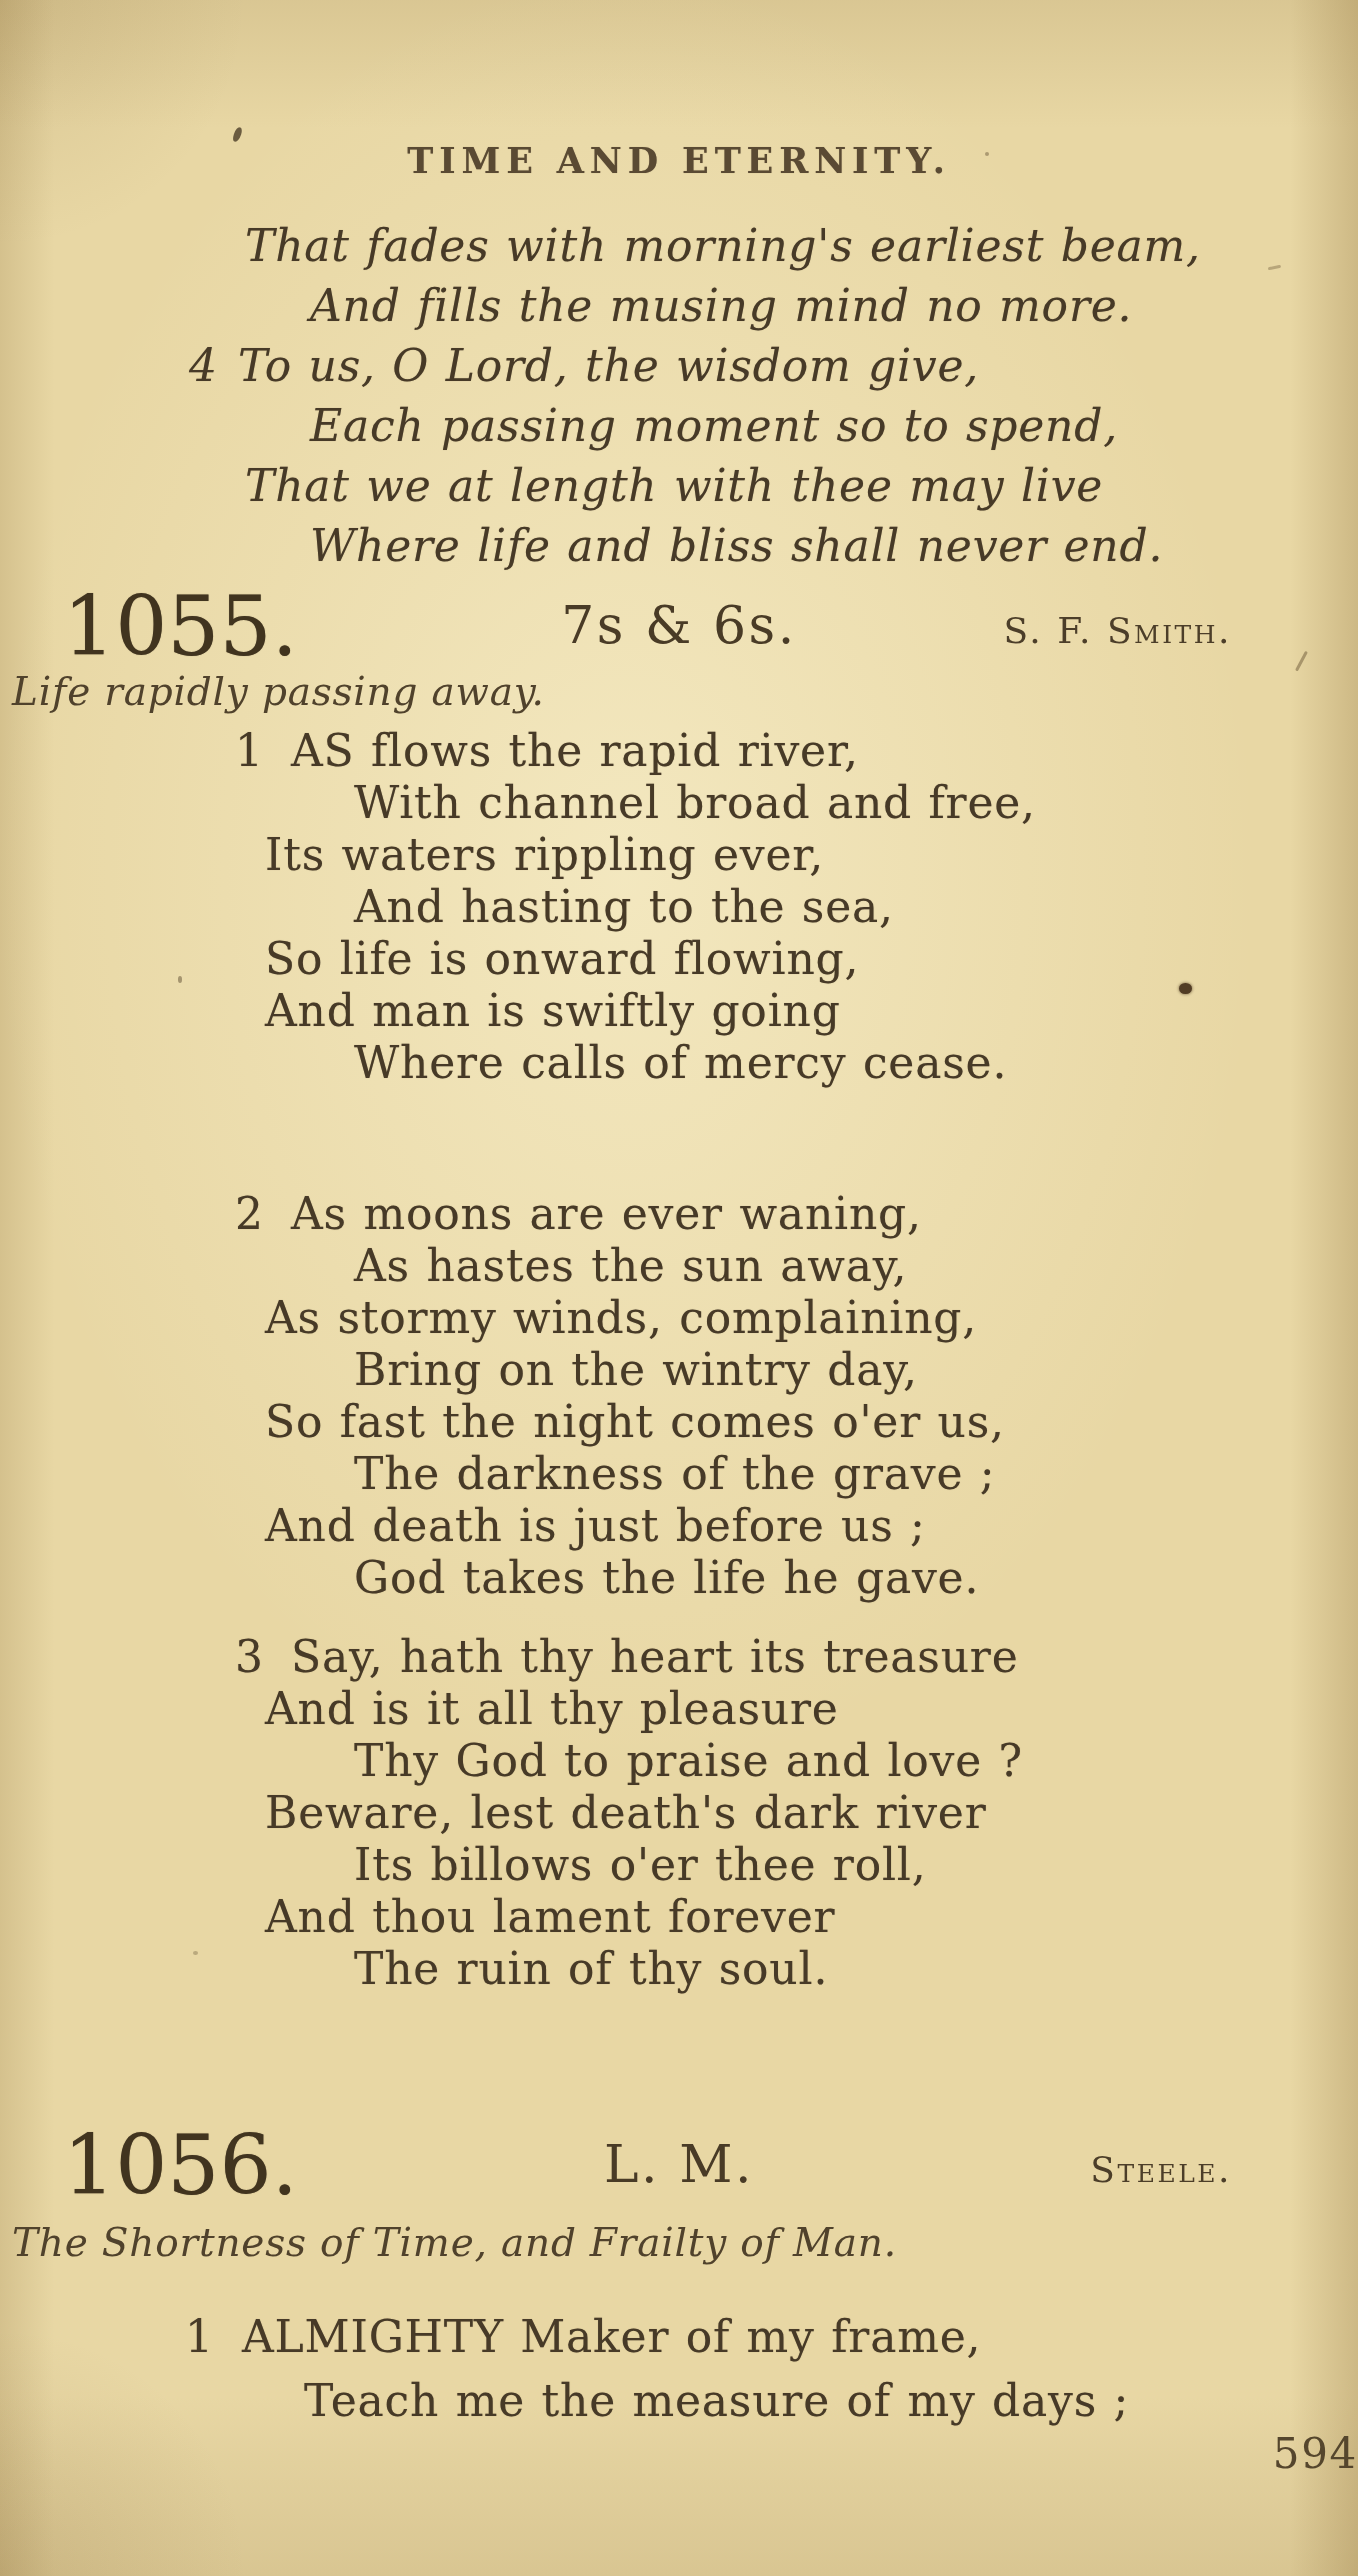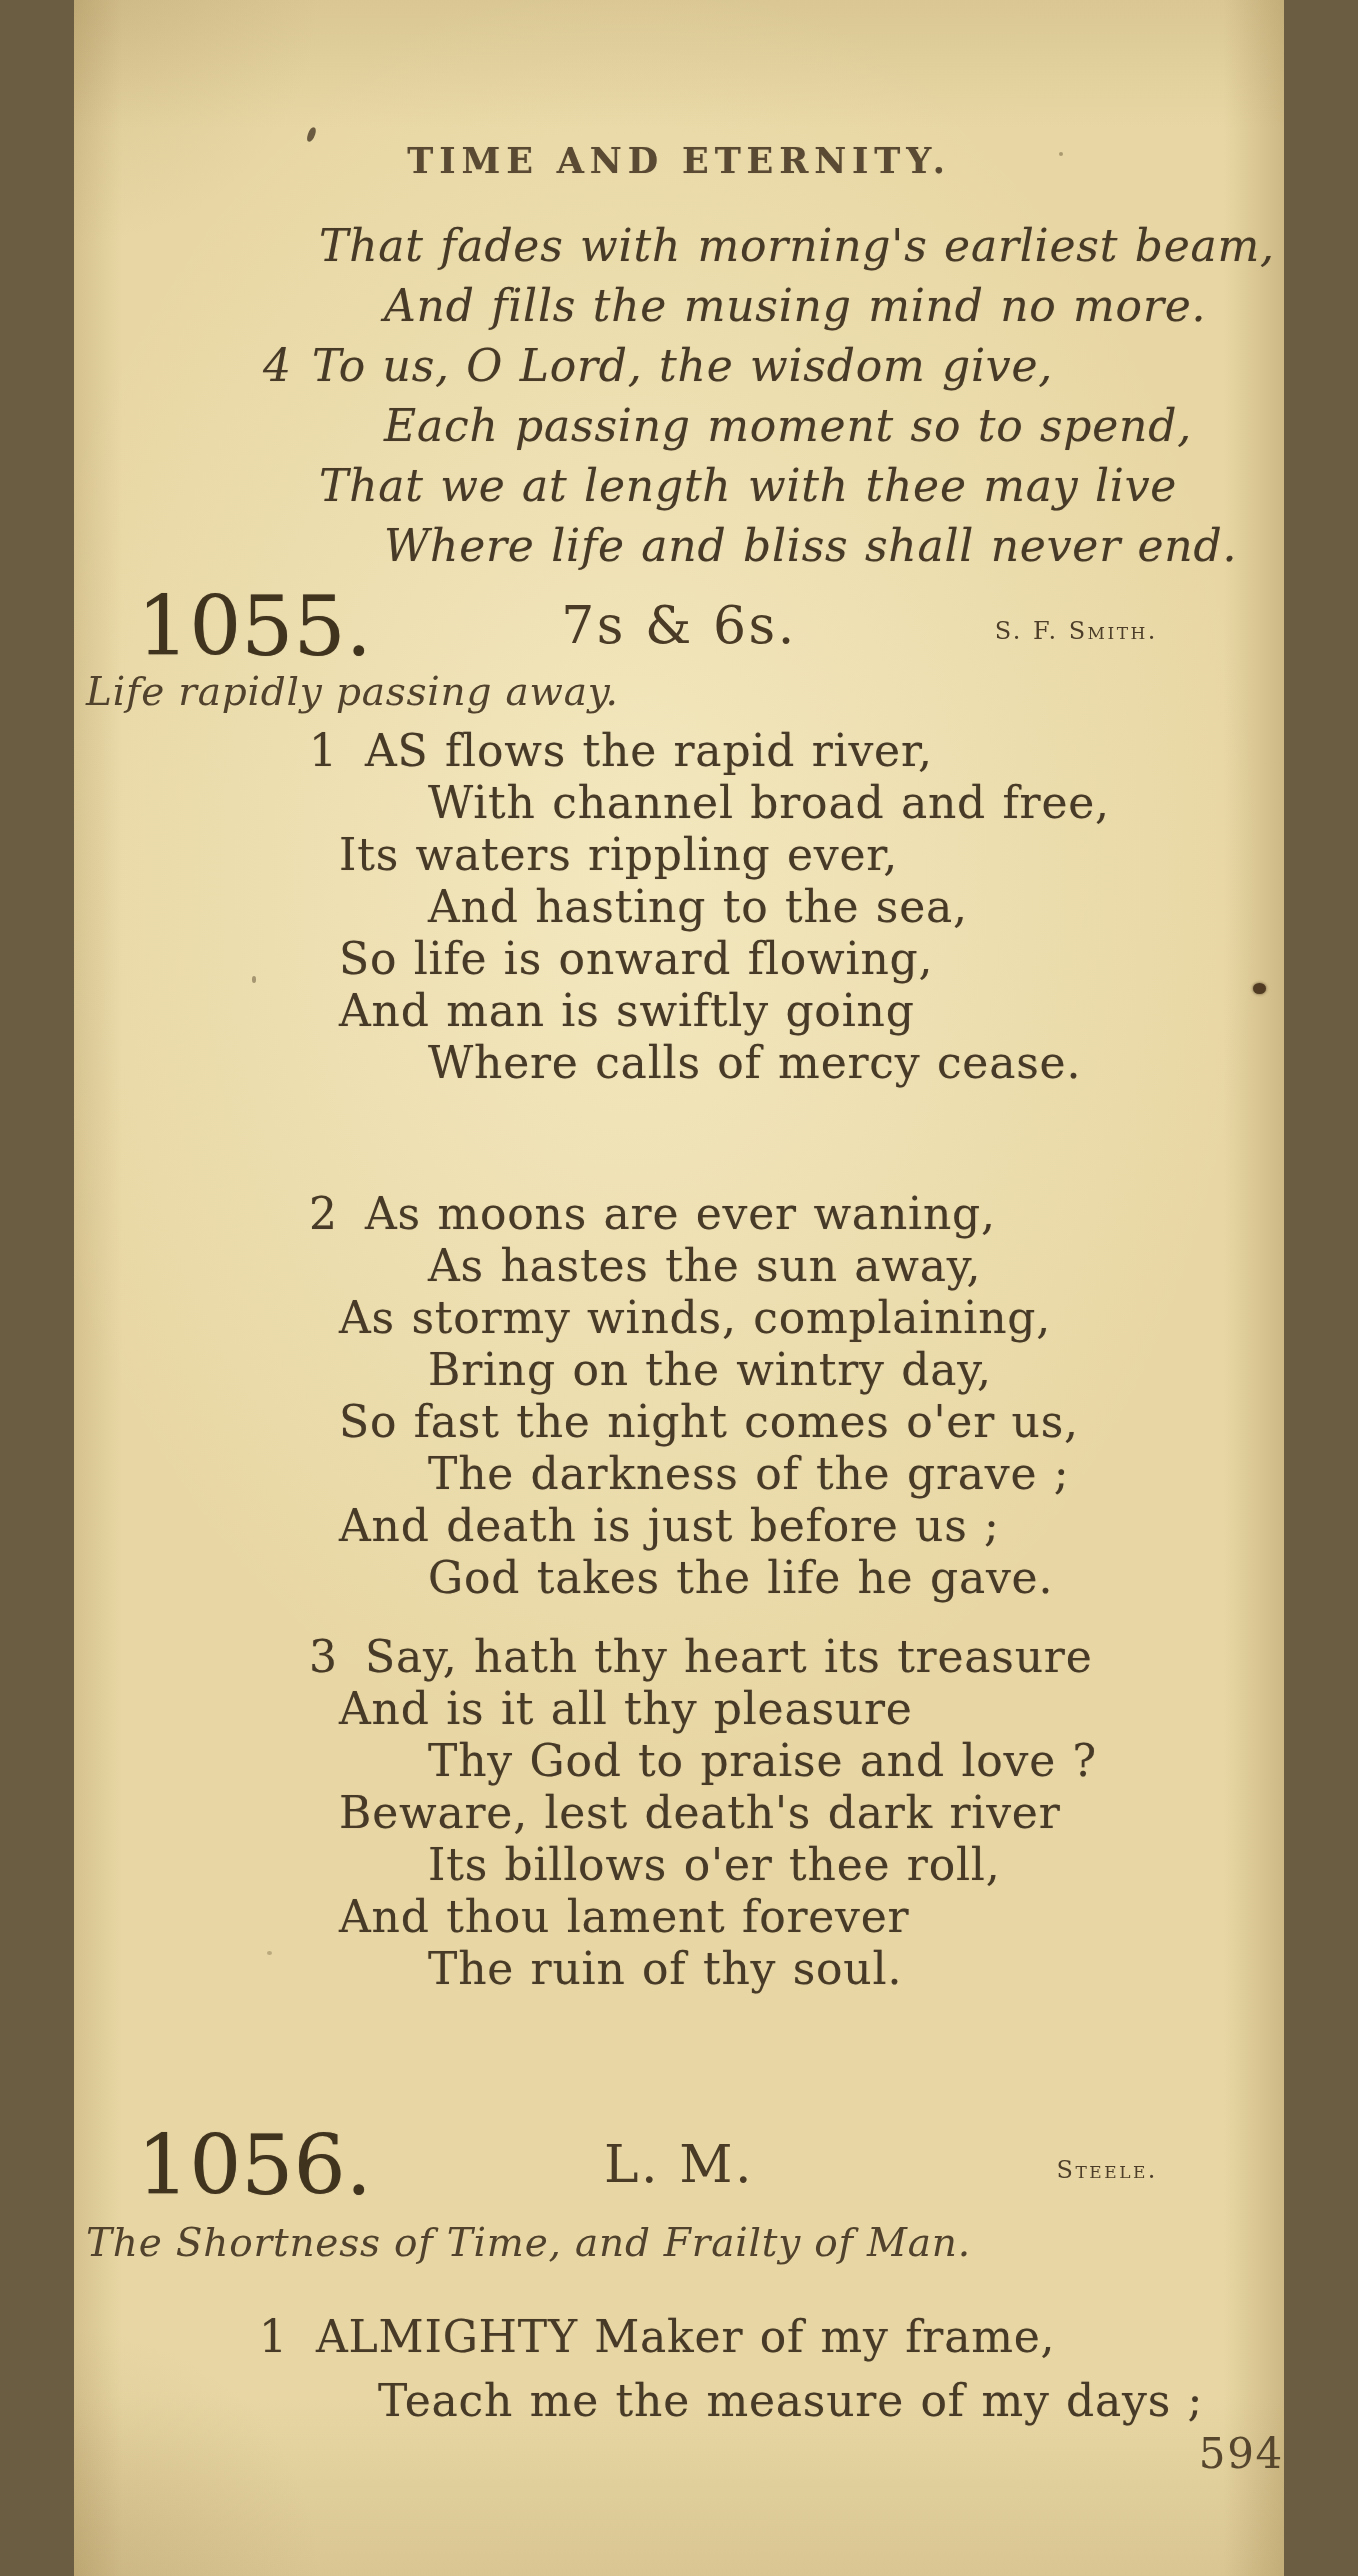--- a/index.html
+++ b/index.html
@@ -2,21 +2,21 @@
 <html style="font-size:13.4px"><head>
 <meta charset="utf-8">
 <style>
   html, body {
     margin: 0;
     padding: 0;
     background: #6b5d42;
   }
   .page {
     position: relative;
-    width: 1210px;
+    width: 1358px;
     height: 2576px;
     margin: 0 auto;
     overflow: hidden;
     font-family: "DejaVu Serif", "Liberation Serif", serif;
     color: #463a28;
     background:
       radial-gradient(ellipse 879px 1256px at 46% 34%, rgba(252,245,213,0.55), rgba(252,245,213,0) 72%),
       radial-gradient(circle 352px at 0% 0%, rgba(125,95,45,0.14), rgba(125,95,45,0) 70%),
       radial-gradient(circle 352px at 0% 100%, rgba(125,95,45,0.16), rgba(125,95,45,0) 70%),
       linear-gradient(90deg, rgba(135,105,50,0.20) 0%, rgba(135,105,50,0) 4%, rgba(135,105,50,0) 95%, rgba(135,105,50,0.28) 100%),
@@ -89,21 +89,21 @@
     text-align: center;
     font-size: 52px;
     line-height: 52px;
     letter-spacing: 2.5px;
     color: #493b26;
   }
   .hymn-author {
     position: absolute;
     right: 126px;
     top: 27px;
-    font-size: 24px;
+    font-size: 36px;
     line-height: 36px;
     font-variant: small-caps;
     letter-spacing: 2.5px;
     color: #4c3e29;
   }
   .hymn-subtitle {
     position: absolute;
     left: 12px;
     width: 100%;
     font-style: italic;

